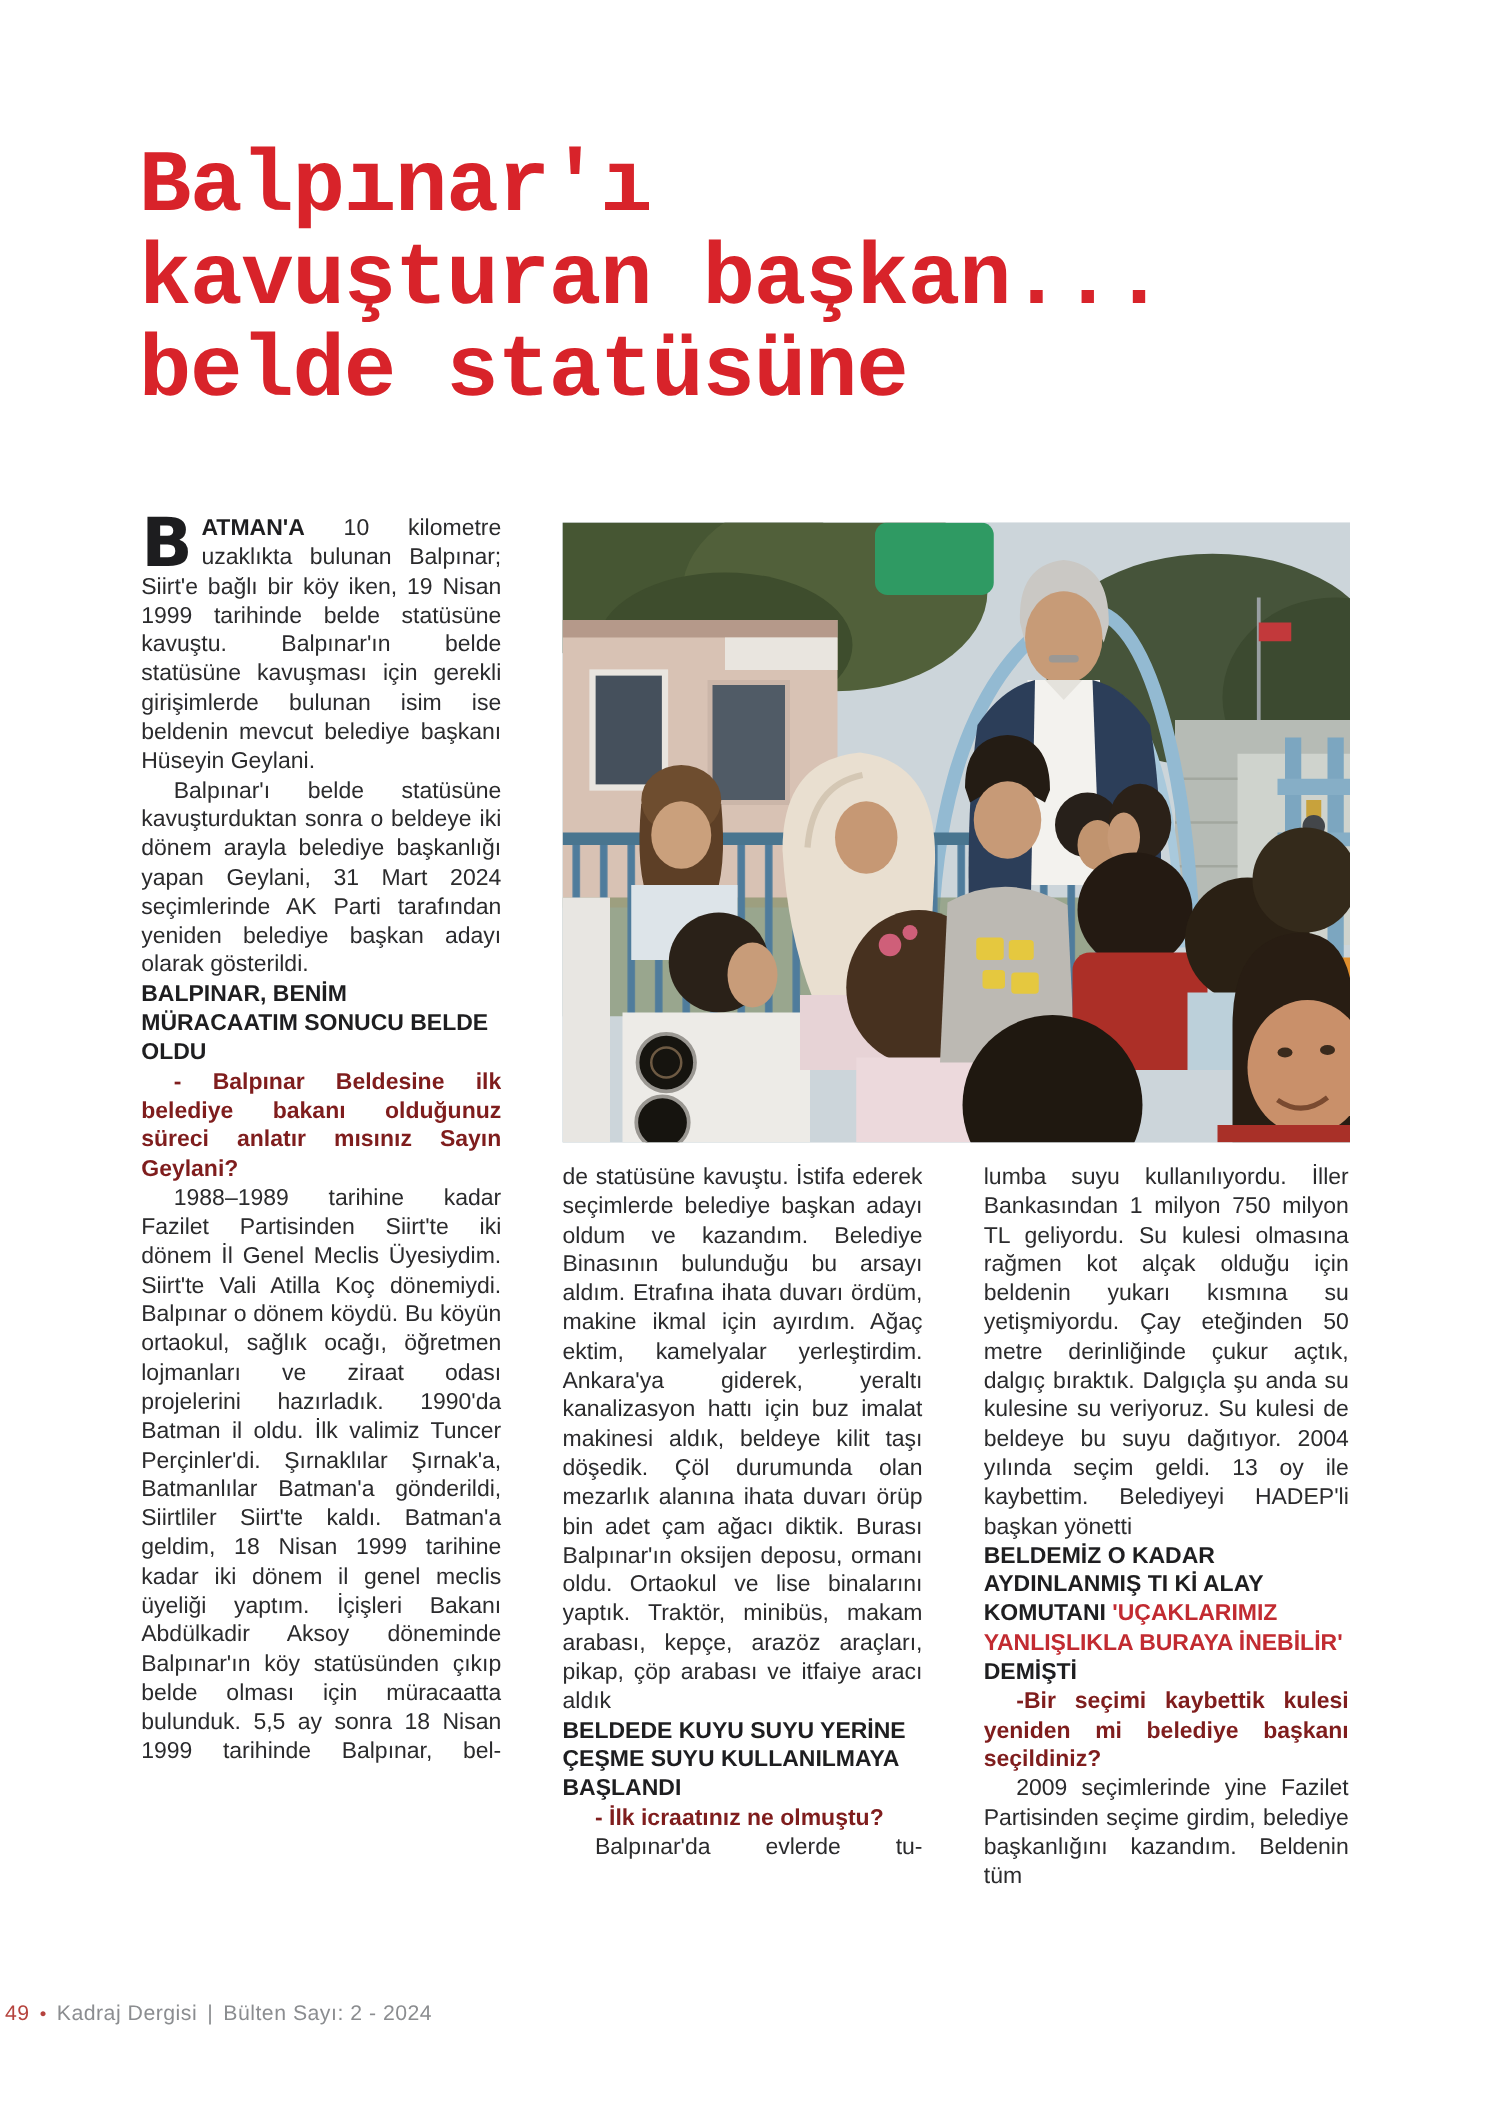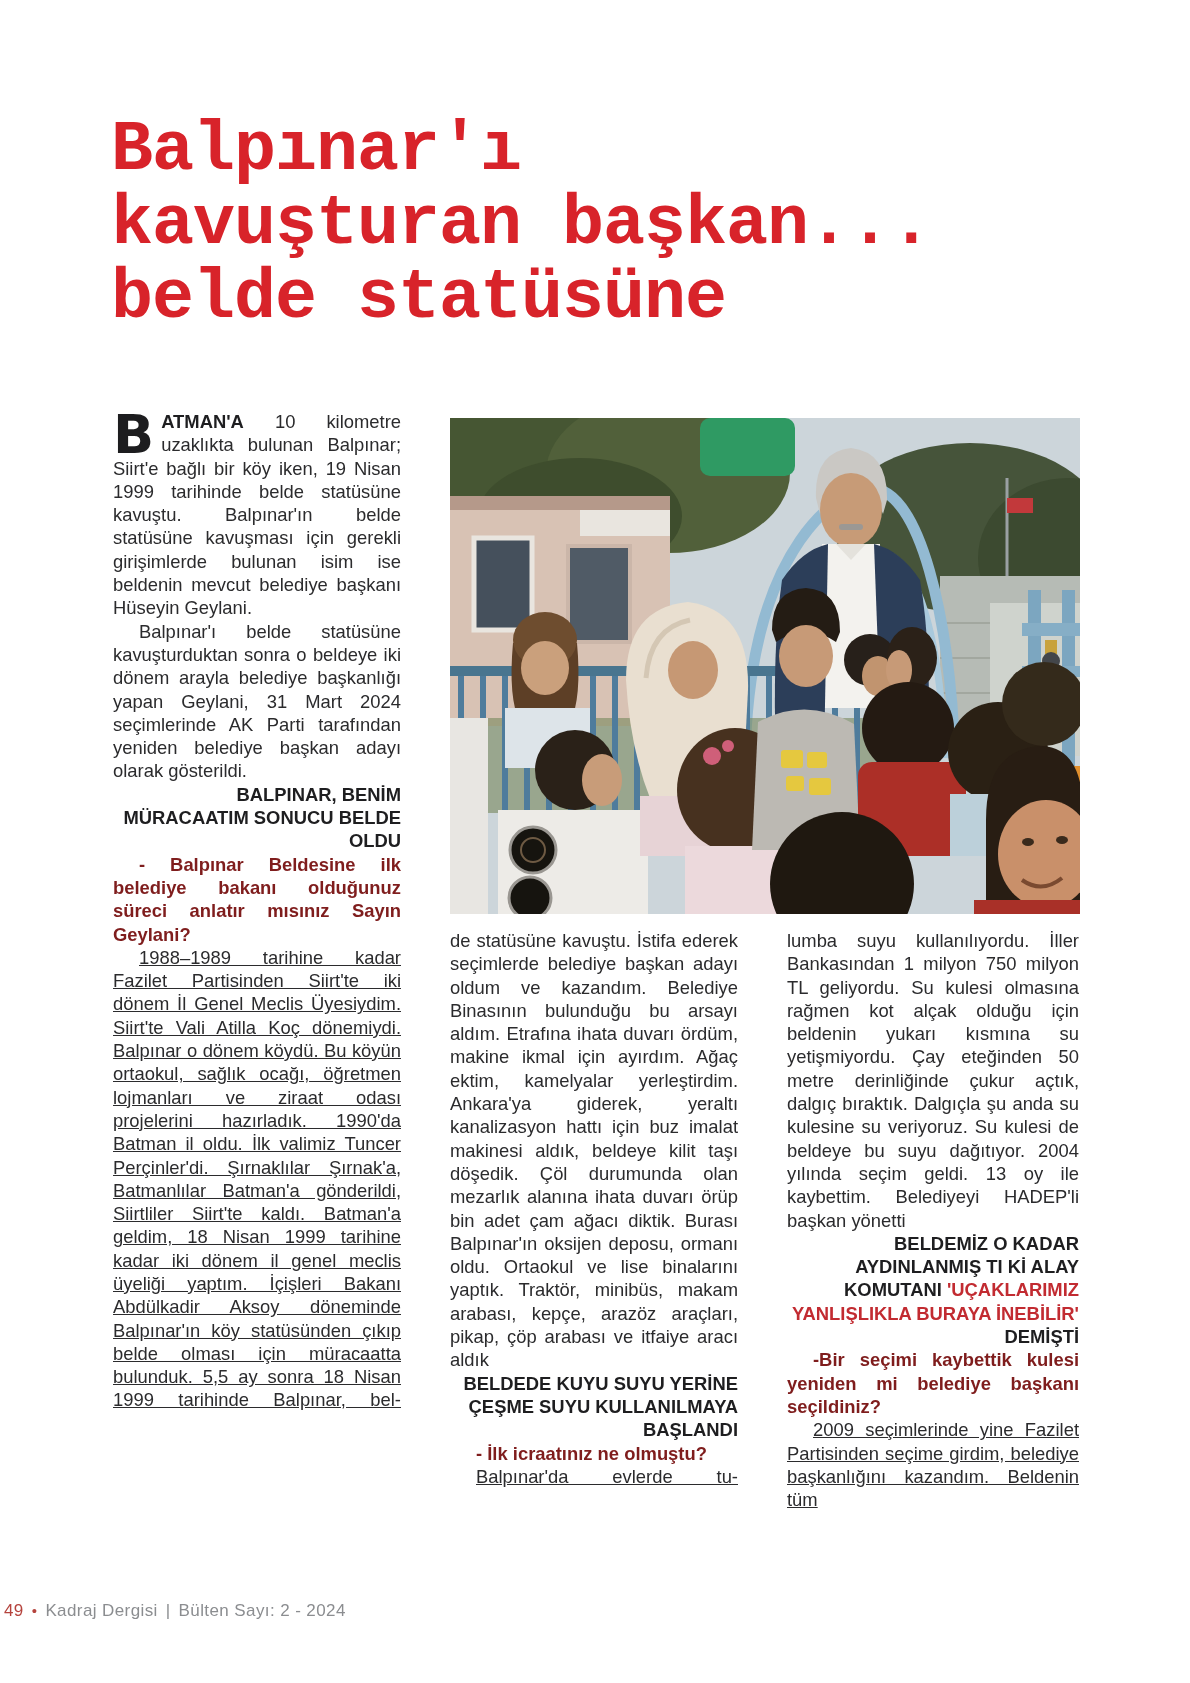--- a/index.html
+++ b/index.html
@@ -21,22 +21,22 @@
   .col{
     position:absolute;overflow:hidden;
     font-size:18.4px;line-height:23.3px;color:#2b2b2d;
     text-align:justify;
   }
   .col-1{left:113px;top:410px;width:288px;height:1122px;}
   .col-2{left:450px;top:929px;width:288px;height:620px;}
   .col-3{left:787px;top:929px;width:292px;height:620px;}
   .col p{margin:0;}
   .indent{text-indent:26px;}
-  .force-justify{text-align-last:justify;text-decoration:underline;}
-  .subhead{font-weight:bold;text-align:right;color:#1e1e20;}
+  .force-justify{text-align-last:justify;}
+  .subhead{font-weight:bold;text-align:left;color:#1e1e20;}
   .subhead .red{color:#c22b31;}
   .question{font-weight:bold;text-indent:26px;color:#7f1d1d;}
   .lead .dropcap{
     float:left;font-family:"DejaVu Sans","Liberation Sans",sans-serif;
     font-weight:bold;font-size:54px;line-height:43px;
     padding:3px 7px 0 0;color:#1d1d1f;
   }
   .lead b{font-weight:bold;color:#1e1e20;margin-top:20px;}
   
   .footer{

